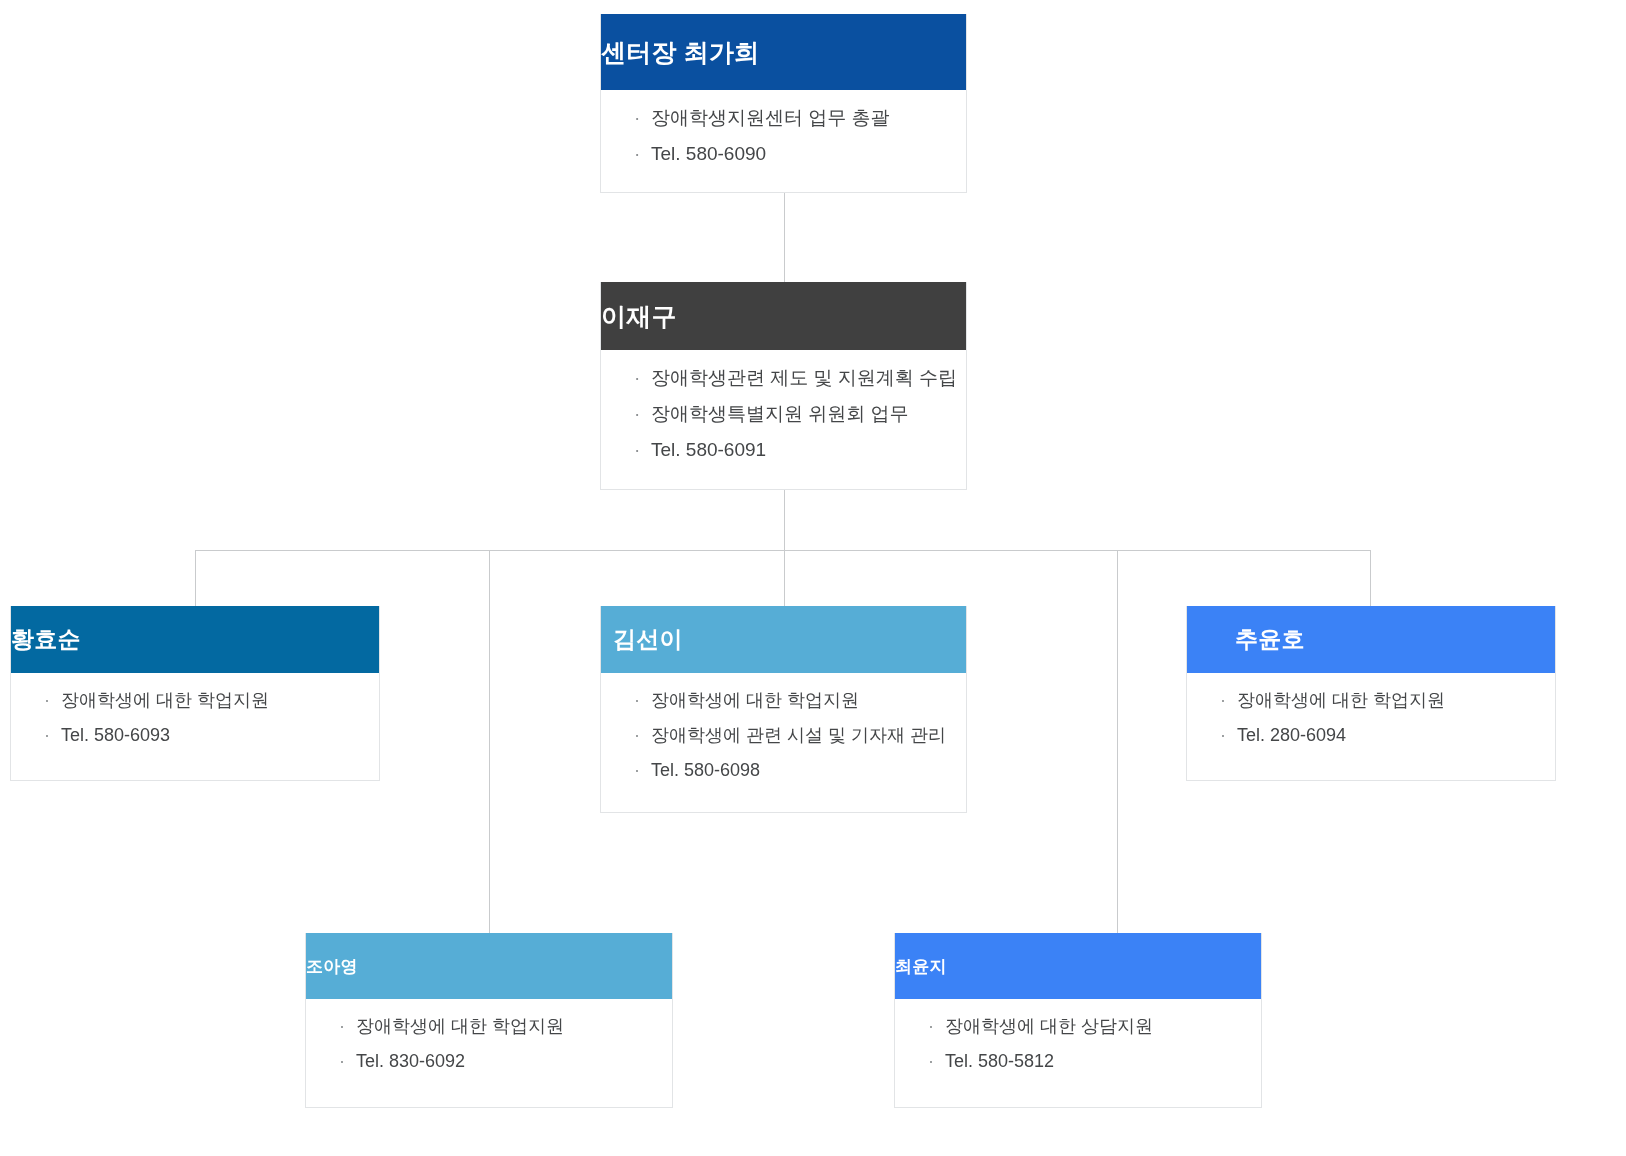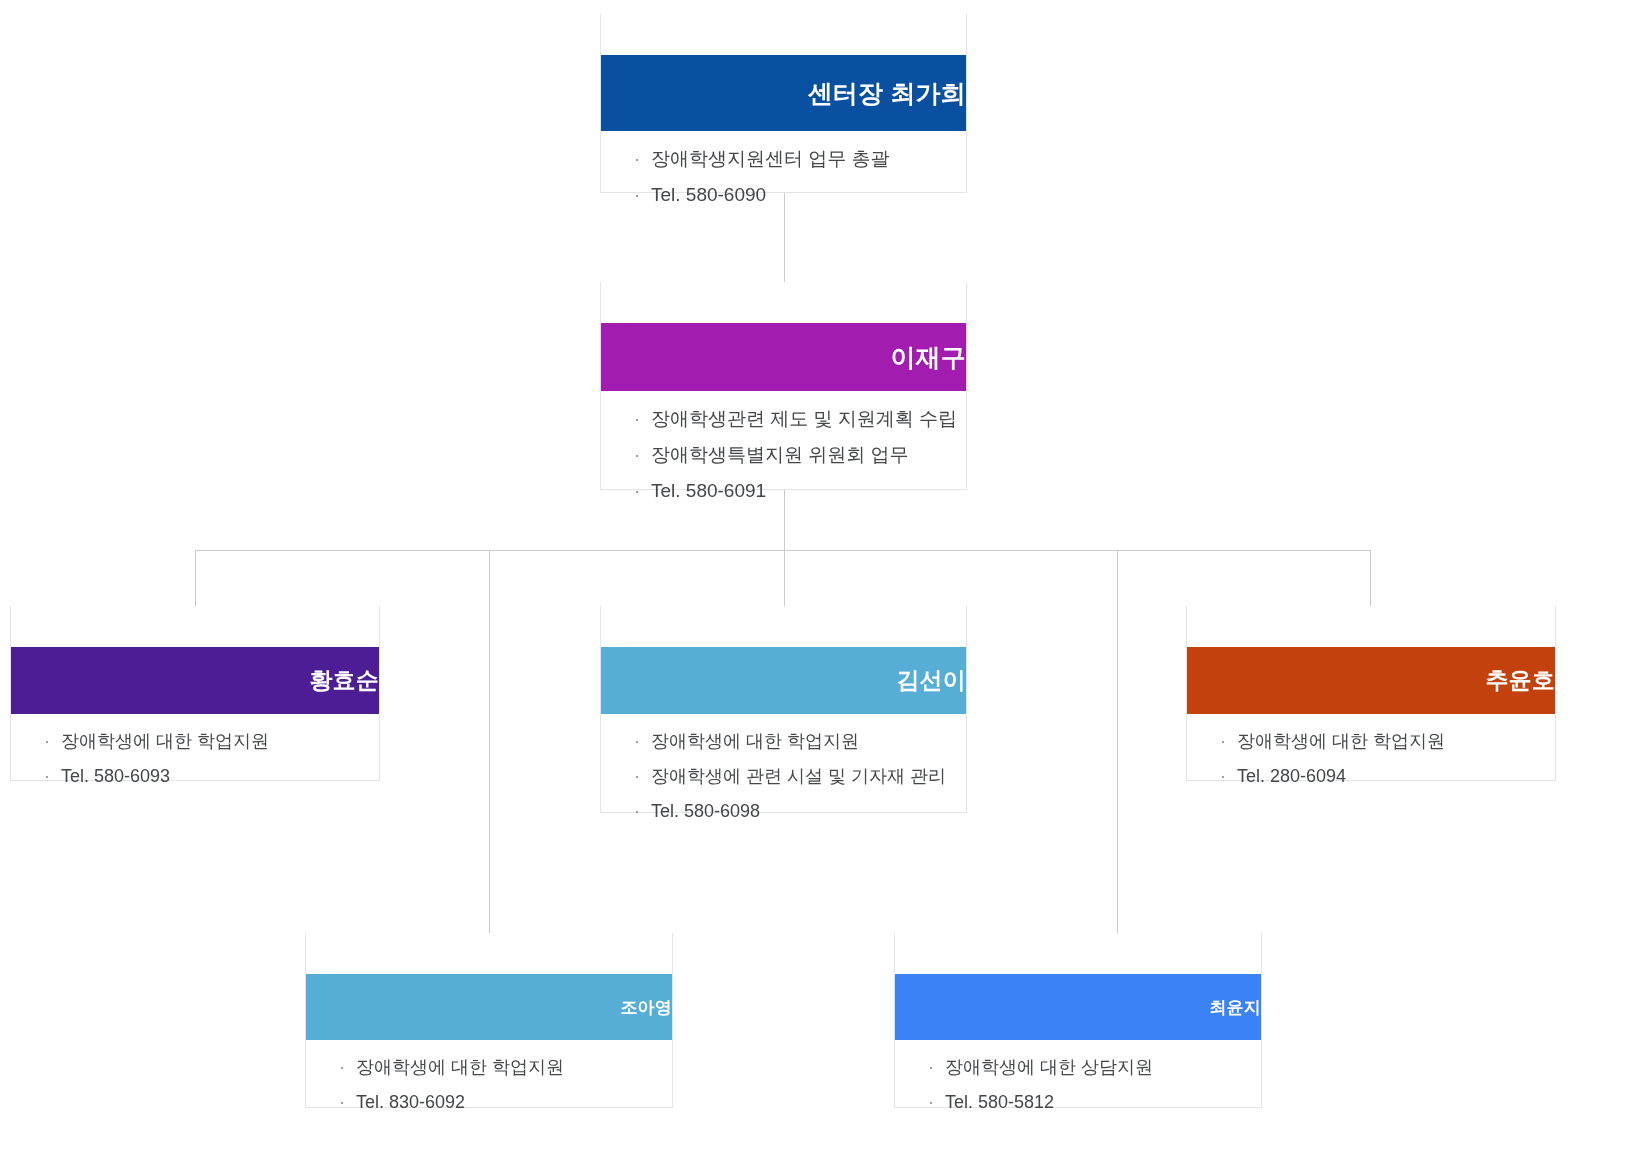--- a/index.html
+++ b/index.html
@@ -34,25 +34,24 @@
     box-sizing: border-box;
     background: #ffffff;
     border: 1px solid #e2e4e6;
     border-top: none;
   }
   .node-header {
     box-sizing: border-box;
     width: 100%;
     display: flex;
     align-items: center;
-    justify-content: flex-end;
+    justify-content: flex-start;
     color: #ffffff;
     font-weight: 700;
     letter-spacing: 0.2px;
-    margin-top: 41px;
   }
   .node-body {
     box-sizing: border-box;
     padding: 18px 0 16px 0;
   }
   .node-list {
     list-style: none;
     margin: 0;
     padding: 0;
   }
@@ -119,21 +118,21 @@
         </li>
         <li>
           <span class="bullet">·</span>
           <span>Tel. 580-6090</span>
         </li>
       </ul>
     </div>
   </div>
 
   <div class="node level-2" style="left:600px; top:282px; width:367px; height:208px;">
-    <div class="node-header" style="background:#a21caf;">
+    <div class="node-header" style="background:#404040;">
       <span>이재구</span>
     </div>
     <div class="node-body">
       <ul class="node-list">
         <li>
           <span class="bullet">·</span>
           <span>장애학생관련 제도 및 지원계획 수립</span>
         </li>
         <li>
           <span class="bullet">·</span>
@@ -141,21 +140,21 @@
         </li>
         <li>
           <span class="bullet">·</span>
           <span>Tel. 580-6091</span>
         </li>
       </ul>
     </div>
   </div>
 
   <div class="node level-3" style="left:10px; top:606px; width:370px; height:175px;">
-    <div class="node-header" style="background:#4c1d95;">
+    <div class="node-header" style="background:#0369a1;">
       <span>황효순</span>
     </div>
     <div class="node-body">
       <ul class="node-list">
         <li>
           <span class="bullet">·</span>
           <span>장애학생에 대한 학업지원</span>
         </li>
         <li>
           <span class="bullet">·</span>
@@ -181,21 +180,21 @@
         </li>
         <li>
           <span class="bullet">·</span>
           <span>Tel. 580-6098</span>
         </li>
       </ul>
     </div>
   </div>
 
   <div class="node level-3" style="left:1186px; top:606px; width:370px; height:175px;">
-    <div class="node-header" style="background:#c2410c;">
+    <div class="node-header" style="background:#3b82f6;padding-left:48px;">
       <span>추윤호</span>
     </div>
     <div class="node-body">
       <ul class="node-list">
         <li>
           <span class="bullet">·</span>
           <span>장애학생에 대한 학업지원</span>
         </li>
         <li>
           <span class="bullet">·</span>

